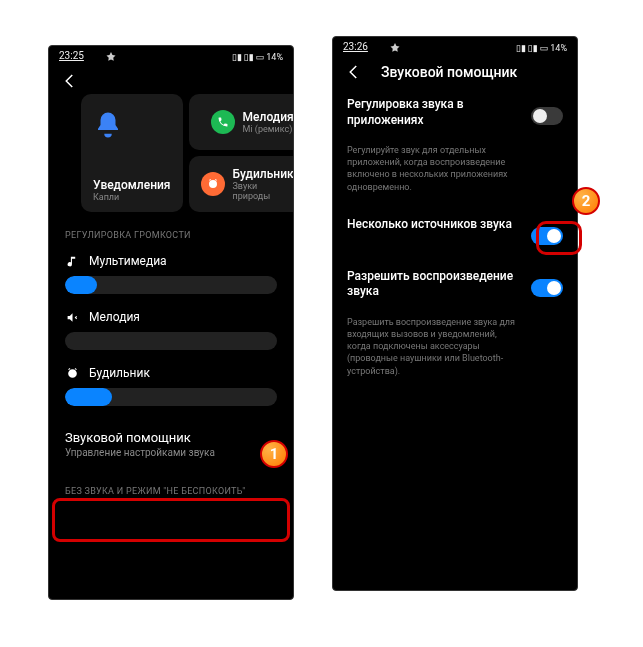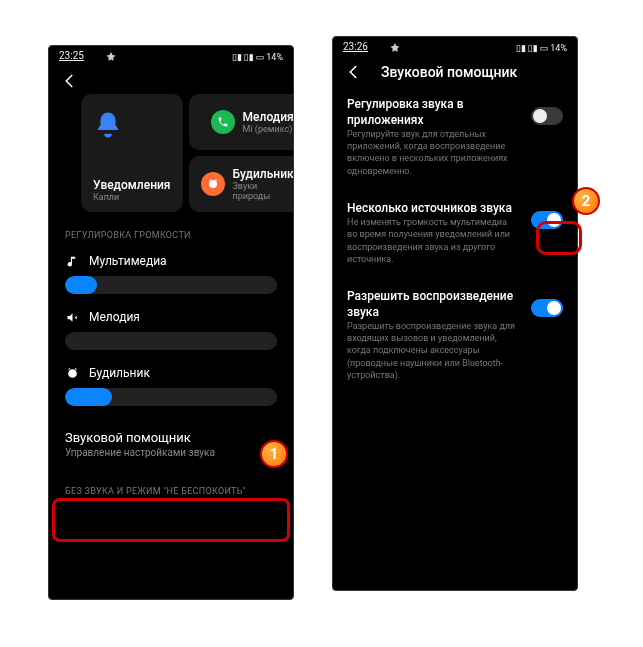--- a/index.html
+++ b/index.html
@@ -165,21 +165,21 @@
 
   
   .setting-row {
     display: flex;
     align-items: flex-start;
     padding: 12px 14px 12px 14px;
     gap: 14px;
   }
   .setting-texts { flex: 1; }
   .setting-title { font-size: 12px; color: #fff; font-weight: 500; line-height: 1.3; }
-  .setting-desc { font-size: 9px; color: #777; line-height: 1.35; margin-top: 0; }
+  .setting-desc { font-size: 9px; color: #777; line-height: 1.35; margin-top: 16px; }
   .toggle {
     width: 32px; height: 18px; border-radius: 9px;
     background: #3a3a3a;
     position: relative;
     flex-shrink: 0;
     margin-top: 10px;
   }
   .toggle-on { background: #0a84ff; }
   .toggle-knob {
     position: absolute;
@@ -353,21 +353,20 @@
       <div class="setting-desc">Регулируйте звук для отдельных приложений, когда воспроизведение включено в нескольких приложениях одновременно.</div>
     </div>
     <div class="toggle">
         <div class="toggle-knob"></div>
       </div>
   </div>
 
   <div class="setting-row">
     <div class="setting-texts">
       <div class="setting-title">Несколько источников звука</div>
-      <div class="setting-desc">Не изменять громкость мультимедиа во время получения уведомлений или воспроизведения звука из другого источника.</div>
     </div>
     <div class="toggle toggle-on">
         <div class="toggle-knob"></div>
       </div>
   </div>
 
   <div class="setting-row">
     <div class="setting-texts">
       <div class="setting-title">Разрешить воспроизведение звука</div>
       <div class="setting-desc">Разрешить воспроизведение звука для входящих вызовов и уведомлений, когда подключены аксессуары (проводные наушники или Bluetooth-устройства).</div>

